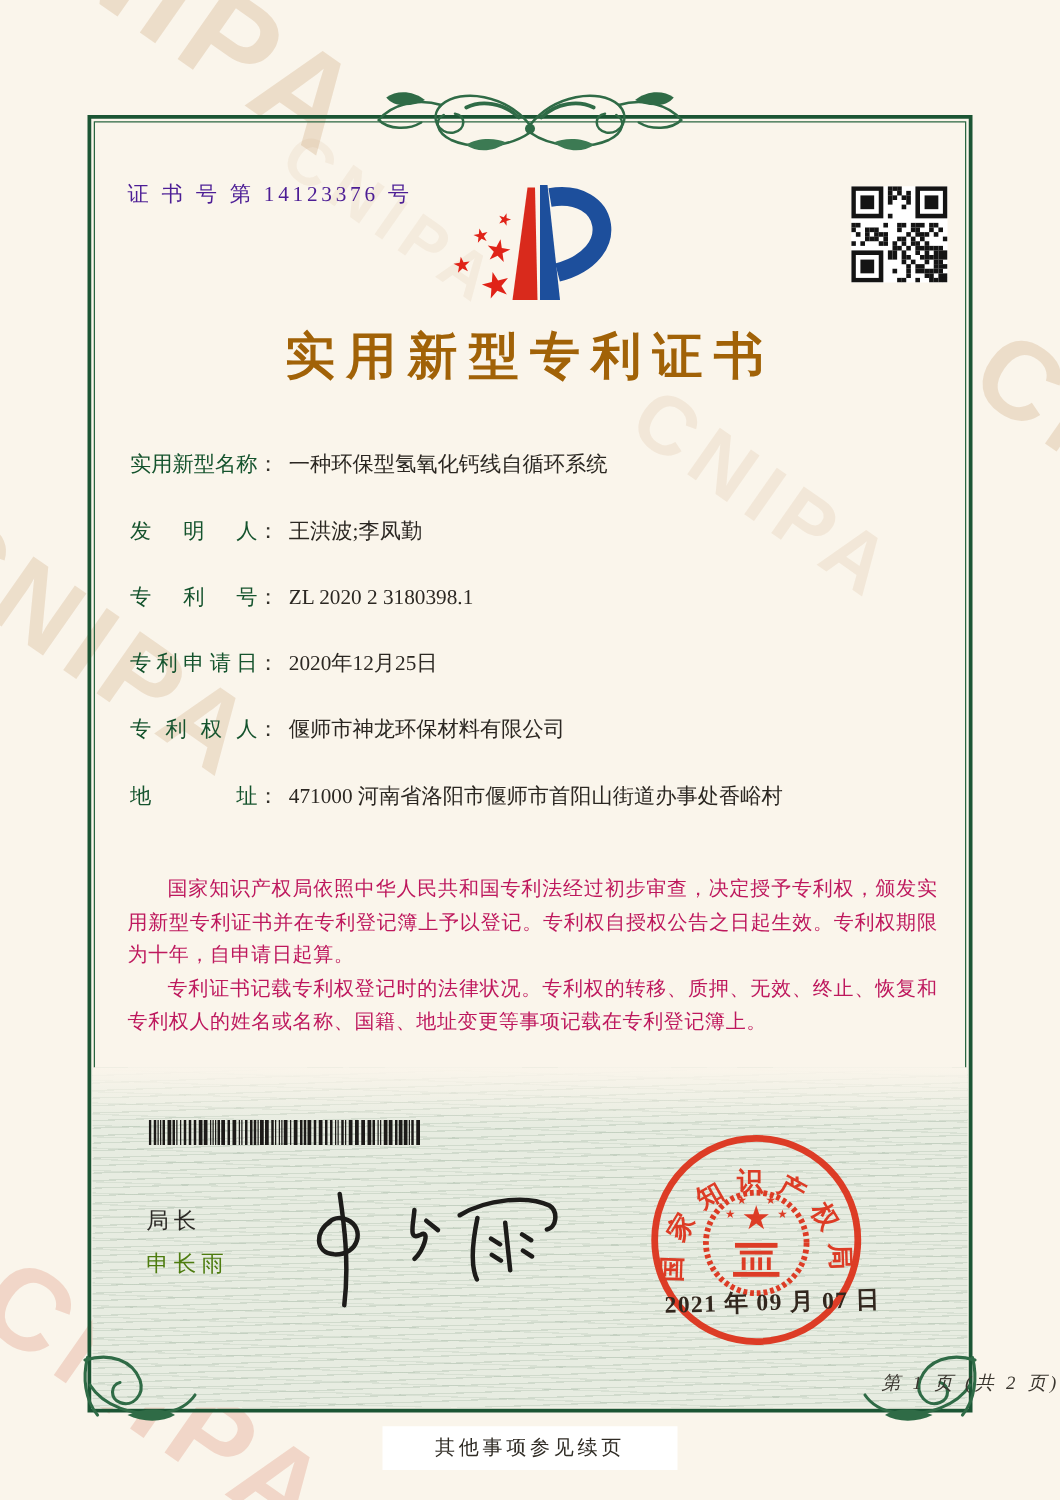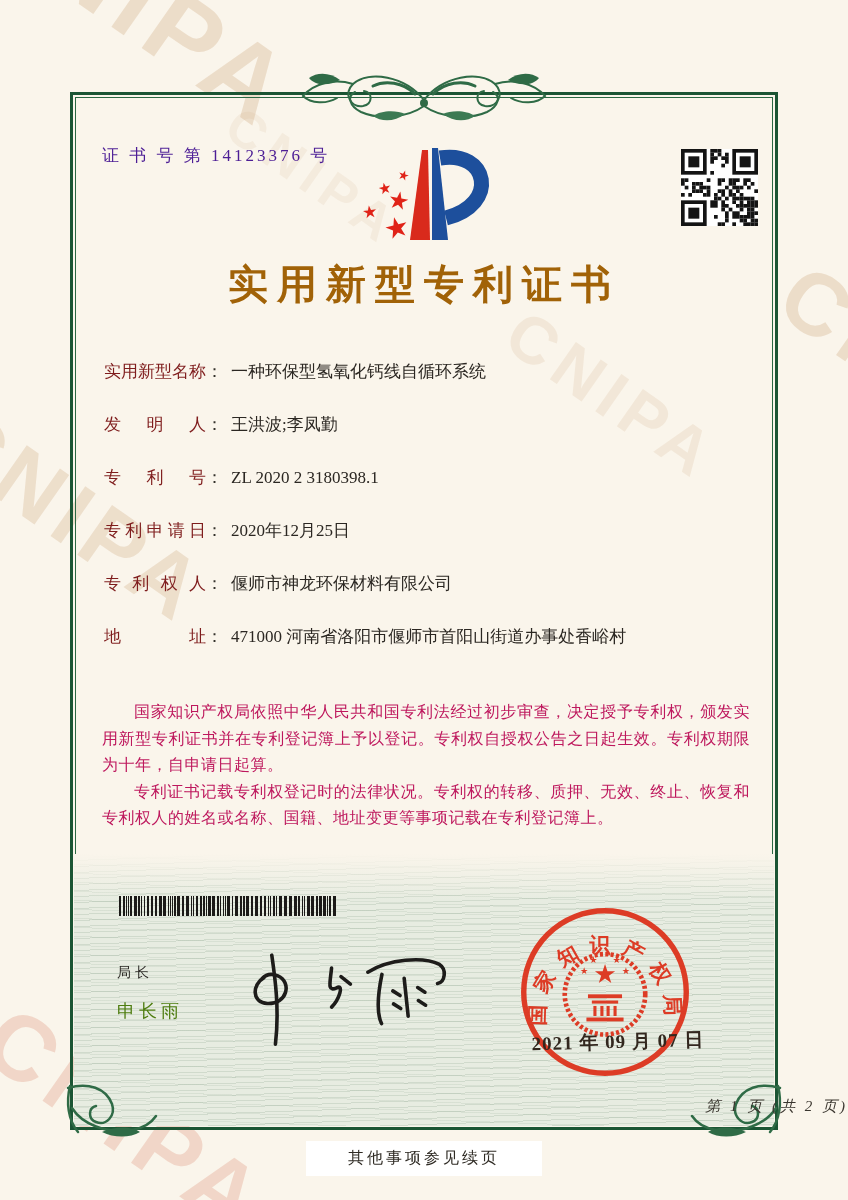--- a/index.html
+++ b/index.html
@@ -37,29 +37,29 @@
     left:102px;top:144px;font-size:17px;letter-spacing:3px;color:#4c1d95;
   }
   .title{
     left:0;right:0;top:257px;text-align:center;
     font-size:40px;font-weight:bold;letter-spacing:9px;color:#a16207;
   }
   .rows{left:104px;top:358px;width:650px;font-size:17px;}
   .row{line-height:28px;margin-bottom:25px;white-space:nowrap;}
   .flabel{
     display:inline-block;width:102px;text-align:justify;text-align-last:justify;
-    color:#7f1d1d;vertical-align:top;
+    color:#14532d;vertical-align:top;
   }
   .colon{margin-right:8px;color:#33302a;}
   .fvalue{color:#2b2722;}
   .flabel2{margin-left:42px;color:#33302a;letter-spacing:3px;}
   .paras{left:102px;top:699px;width:648px;font-size:16px;line-height:26.5px;
     text-align:justify;color:#be185d;letter-spacing:0.5px;}
   .paras p{margin:0;text-indent:2em;}
-  .sig-title{left:117px;top:964px;font-size:14px;letter-spacing:4px;color:#2c2a26;
+  .sig-title{left:117px;top:964px;font-size:18px;letter-spacing:4px;color:#2c2a26;
     font-family:Liberation Serif, serif;}
   .sig-name{left:117px;top:999px;font-size:18px;letter-spacing:4px;color:#4d7c0f;
     font-family:"Liberation Sans","DejaVu Sans",sans-serif;}
   .seal-date{
     left:520px;top:1029px;width:196px;text-align:center;
     font-size:19px;font-weight:bold;letter-spacing:1px;color:#32271e;
     transform:rotate(-1.5deg);
   }
   .page-info{left:0;right:0;top:1097px;text-align:right;font-size:15px;
     letter-spacing:3px;color:#3a362f;font-style:italic;}

